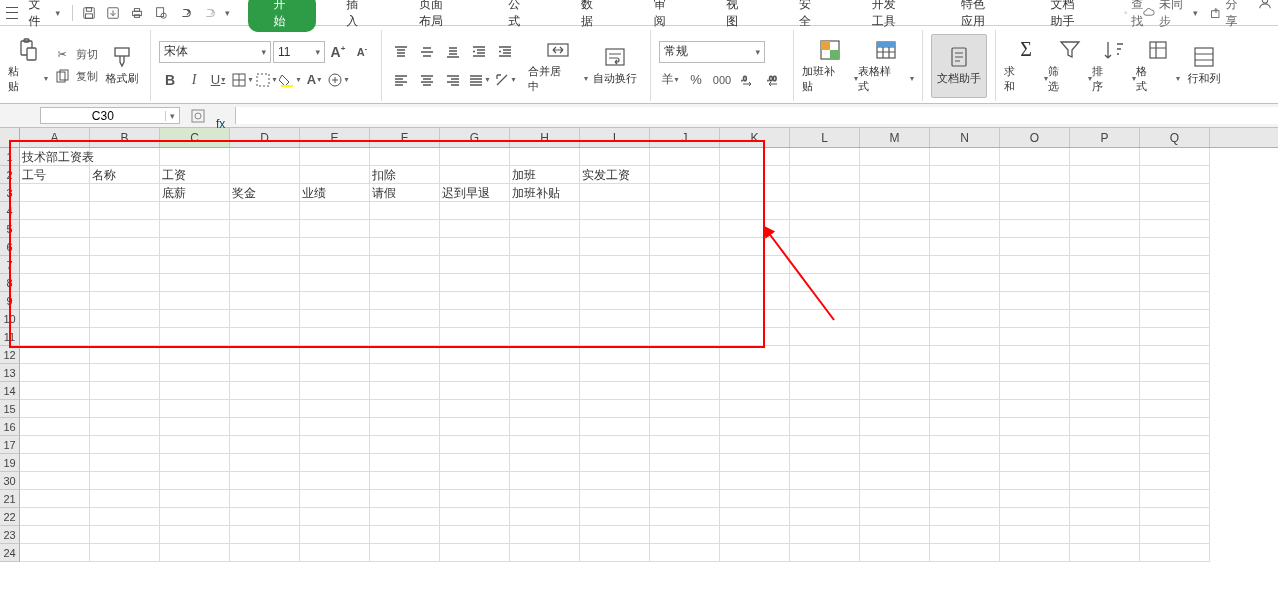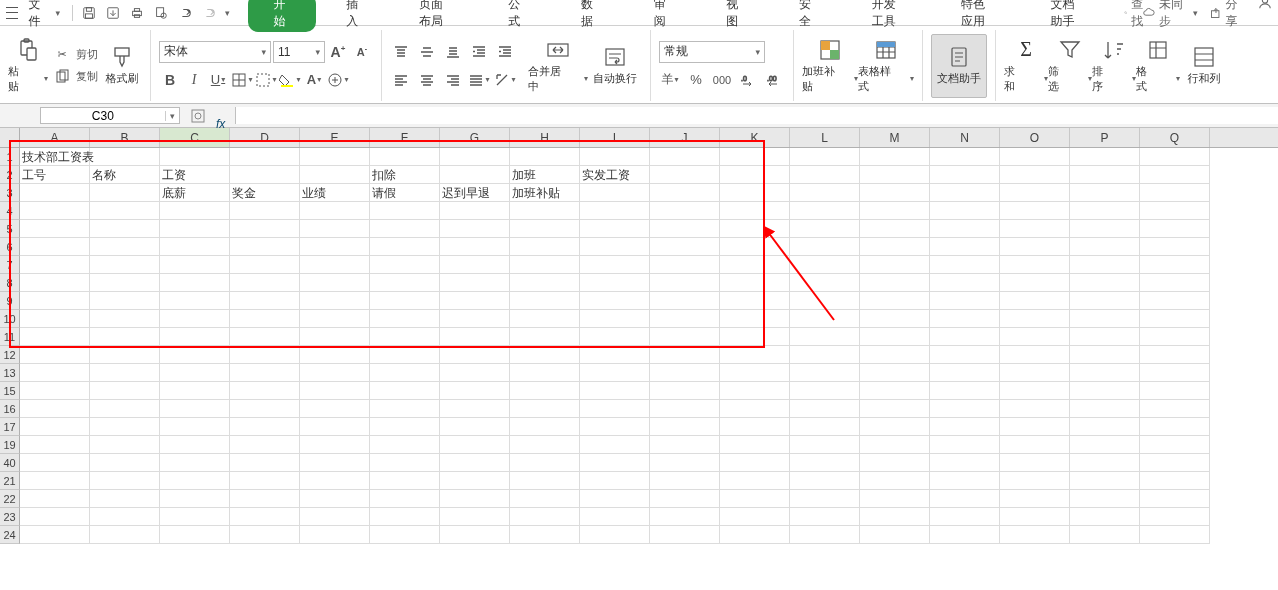--- a/index.html
+++ b/index.html
@@ -43,21 +43,21 @@
 .fontA2 { font-size: 11px; font-weight: bold; }
 .ddsmall { font-size: 8px; color: #666; margin-left: 1px; }
 
 
 .fbar { height: 24px; border-bottom: 1px solid #c0c0c0; display: flex; align-items: stretch; background: #f3f3f3; }
 .namebox { width: 140px; border-right: 1px solid #c0c0c0; display: flex; align-items: center; background: #fff; margin: 3px 0 3px 40px; border:1px solid #bbb; }
 .namebox input { border: none; width: 100%; padding: 0 6px; font-size: 12px; outline: none; text-align: center; }
 .namebox .ndd { width: 16px; text-align: center; font-size: 9px; color: #666; border-left: 1px solid #ccc; }
 .fx-area { display: flex; align-items: center; gap: 10px; padding: 0 10px; }
 .fx-ico { width: 16px; height: 16px; display:flex; align-items:center; justify-content:center; color:#666; }
-.fx-label { font-style: italic; color: #0c4a6e; margin-top: 16px; }
+.fx-label { color: #0c4a6e; margin-top: 16px; }
 .finput { flex: 1; border: none; border-left: 1px solid #c0c0c0; padding: 0 6px; font-size: 12px; outline: none; background:#fff; margin:3px 0; }
 
 
 .grid-wrap { position: relative; height: calc(590px - 26px - 78px - 24px); overflow: hidden; }
 .colheads { display: flex; height: 20px; background: #e8e8e8; border-bottom: 1px solid #b0b0b0; }
 .corner { width: 20px; border-right: 1px solid #b0b0b0; background: #e8e8e8; }
 .ch { width: 70px; border-right: 1px solid #c8c8c8; text-align: center; font-size: 12px; color: #444; line-height: 20px; background: #e8e8e8; }
 .ch.sel { background: #d8e8d0; }
 .rows { }
 .row { display: flex; height: 18px; }
@@ -771,20 +771,40 @@
         <div class="cell"></div>
         <div class="cell"></div>
         <div class="cell"></div>
         <div class="cell"></div>
         <div class="cell"></div>
         <div class="cell"></div>
         <div class="cell"></div>
         <div class="cell"></div>
       </div>
       <div class="row">
+        <div class="rh">14</div>
+        <div class="cell"></div>
+        <div class="cell"></div>
+        <div class="cell"></div>
+        <div class="cell"></div>
+        <div class="cell"></div>
+        <div class="cell"></div>
+        <div class="cell"></div>
+        <div class="cell"></div>
+        <div class="cell"></div>
+        <div class="cell"></div>
+        <div class="cell"></div>
+        <div class="cell"></div>
+        <div class="cell"></div>
+        <div class="cell"></div>
+        <div class="cell"></div>
+        <div class="cell"></div>
+        <div class="cell"></div>
+      </div>
+      <div class="row">
         <div class="rh">15</div>
         <div class="cell"></div>
         <div class="cell"></div>
         <div class="cell"></div>
         <div class="cell"></div>
         <div class="cell"></div>
         <div class="cell"></div>
         <div class="cell"></div>
         <div class="cell"></div>
         <div class="cell"></div>
@@ -851,21 +871,21 @@
         <div class="cell"></div>
         <div class="cell"></div>
         <div class="cell"></div>
         <div class="cell"></div>
         <div class="cell"></div>
         <div class="cell"></div>
         <div class="cell"></div>
         <div class="cell"></div>
       </div>
       <div class="row">
-        <div class="rh">40</div>
+        <div class="rh">30</div>
         <div class="cell"></div>
         <div class="cell"></div>
         <div class="cell"></div>
         <div class="cell"></div>
         <div class="cell"></div>
         <div class="cell"></div>
         <div class="cell"></div>
         <div class="cell"></div>
         <div class="cell"></div>
         <div class="cell"></div>

